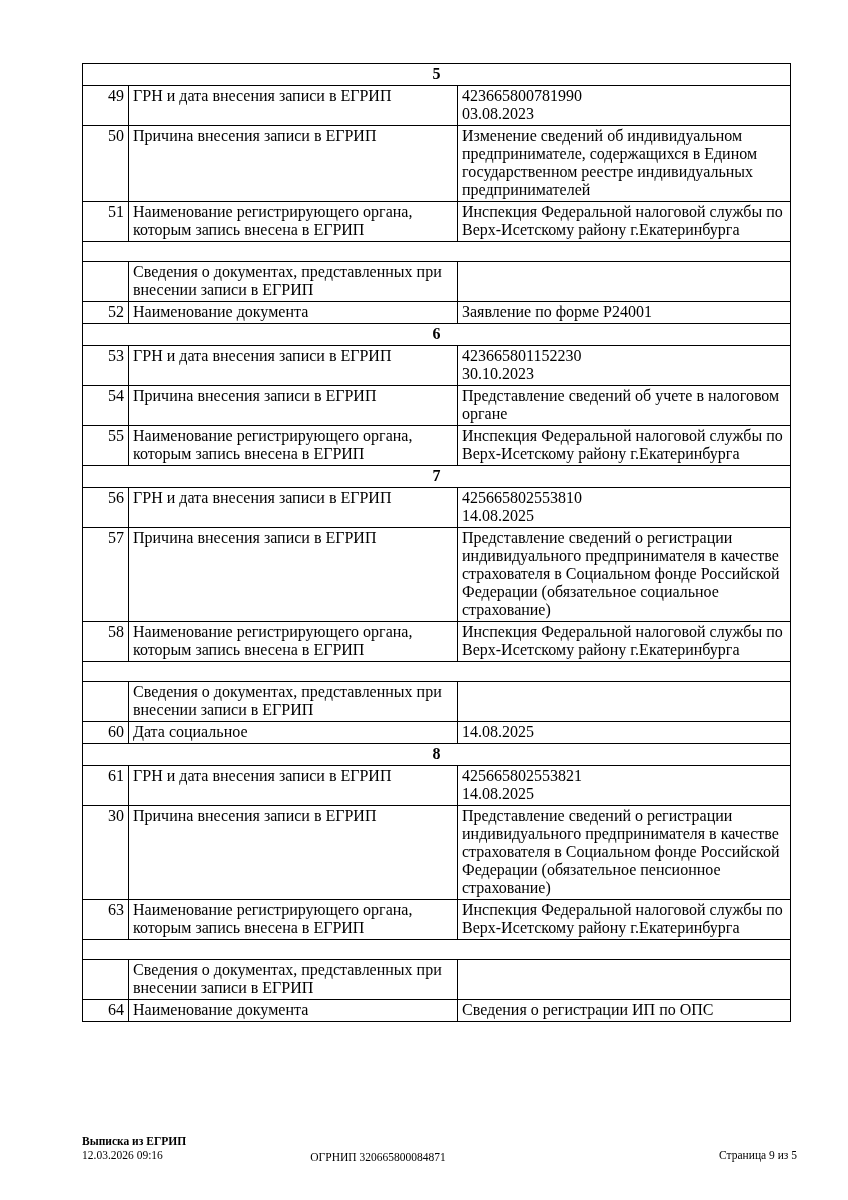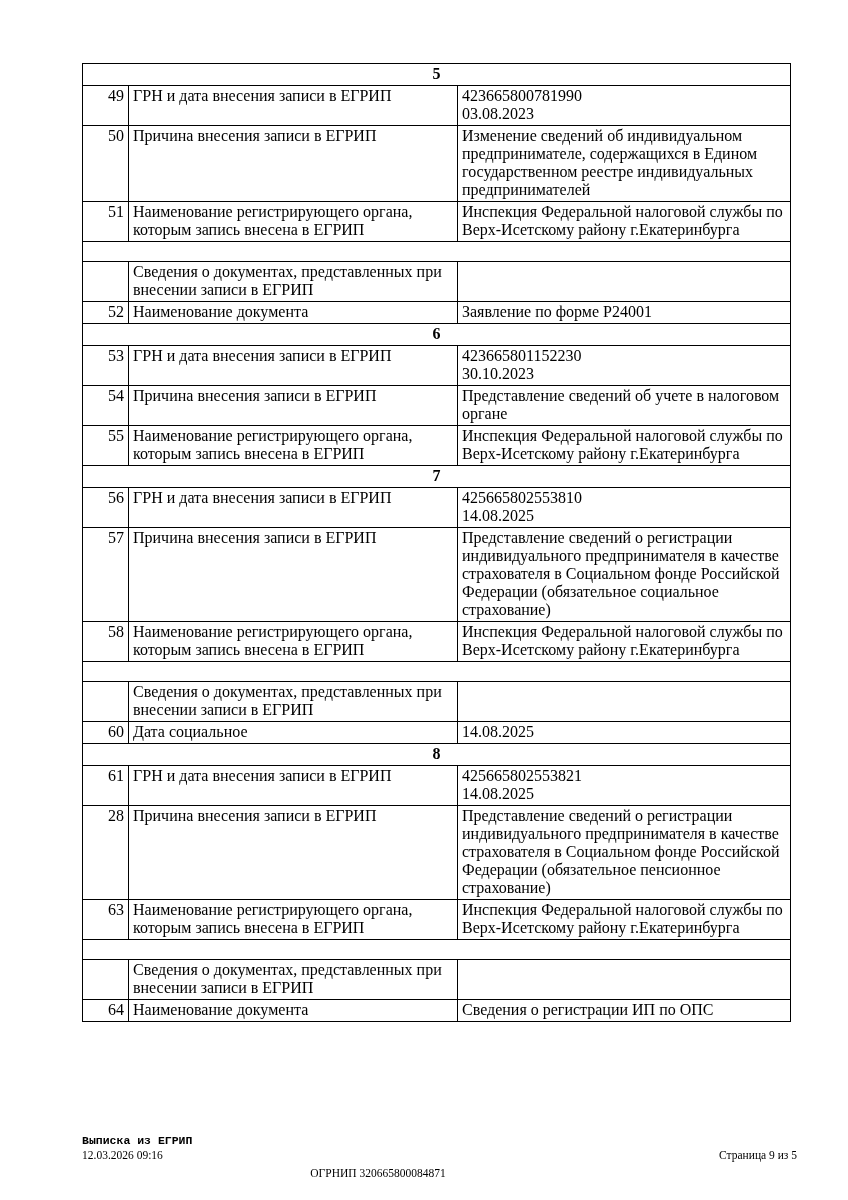--- a/index.html
+++ b/index.html
@@ -53,25 +53,25 @@
     top: 1134px;
     width: 848px;
     font-size: 11.5px;
     line-height: 14px;
   }
   .footer-left {
     position: absolute;
     left: 82px;
     top: 0;
   }
-  .footer-title { font-weight: bold; font-family: Liberation Mono, monospace; }
+  .footer-title { font-weight: bold; }
   .footer-center {
     position: absolute;
     left: 0;
-    top: 32px;
+    top: 16px;
     width: 756px;
     text-align: center;
   }
   .footer-right {
     position: absolute;
     right: 51px;
     top: 14px;
     text-align: right;
   }
 </style>
@@ -171,21 +171,21 @@
       <tr>
         <td class="section-cell" colspan="3">8</td>
       </tr>
       <tr>
         <td class="num-cell">61</td>
         <td class="label-cell">ГРН и дата внесения записи в ЕГРИП</td>
         <td class="value-cell">425665802553821
 14.08.2025</td>
       </tr>
       <tr>
-        <td class="num-cell">28</td>
+        <td class="num-cell">30</td>
         <td class="label-cell">Причина внесения записи в ЕГРИП</td>
         <td class="value-cell">Представление сведений о регистрации индивидуального предпринимателя в качестве страхователя в Социальном фонде Российской Федерации (обязательное пенсионное страхование)</td>
       </tr>
       <tr>
         <td class="num-cell">63</td>
         <td class="label-cell">Наименование регистрирующего органа, которым запись внесена в ЕГРИП</td>
         <td class="value-cell">Инспекция Федеральной налоговой службы по Верх-Исетскому району г.Екатеринбурга</td>
       </tr>
       <tr class="spacer-row">
         <td colspan="3"></td>

